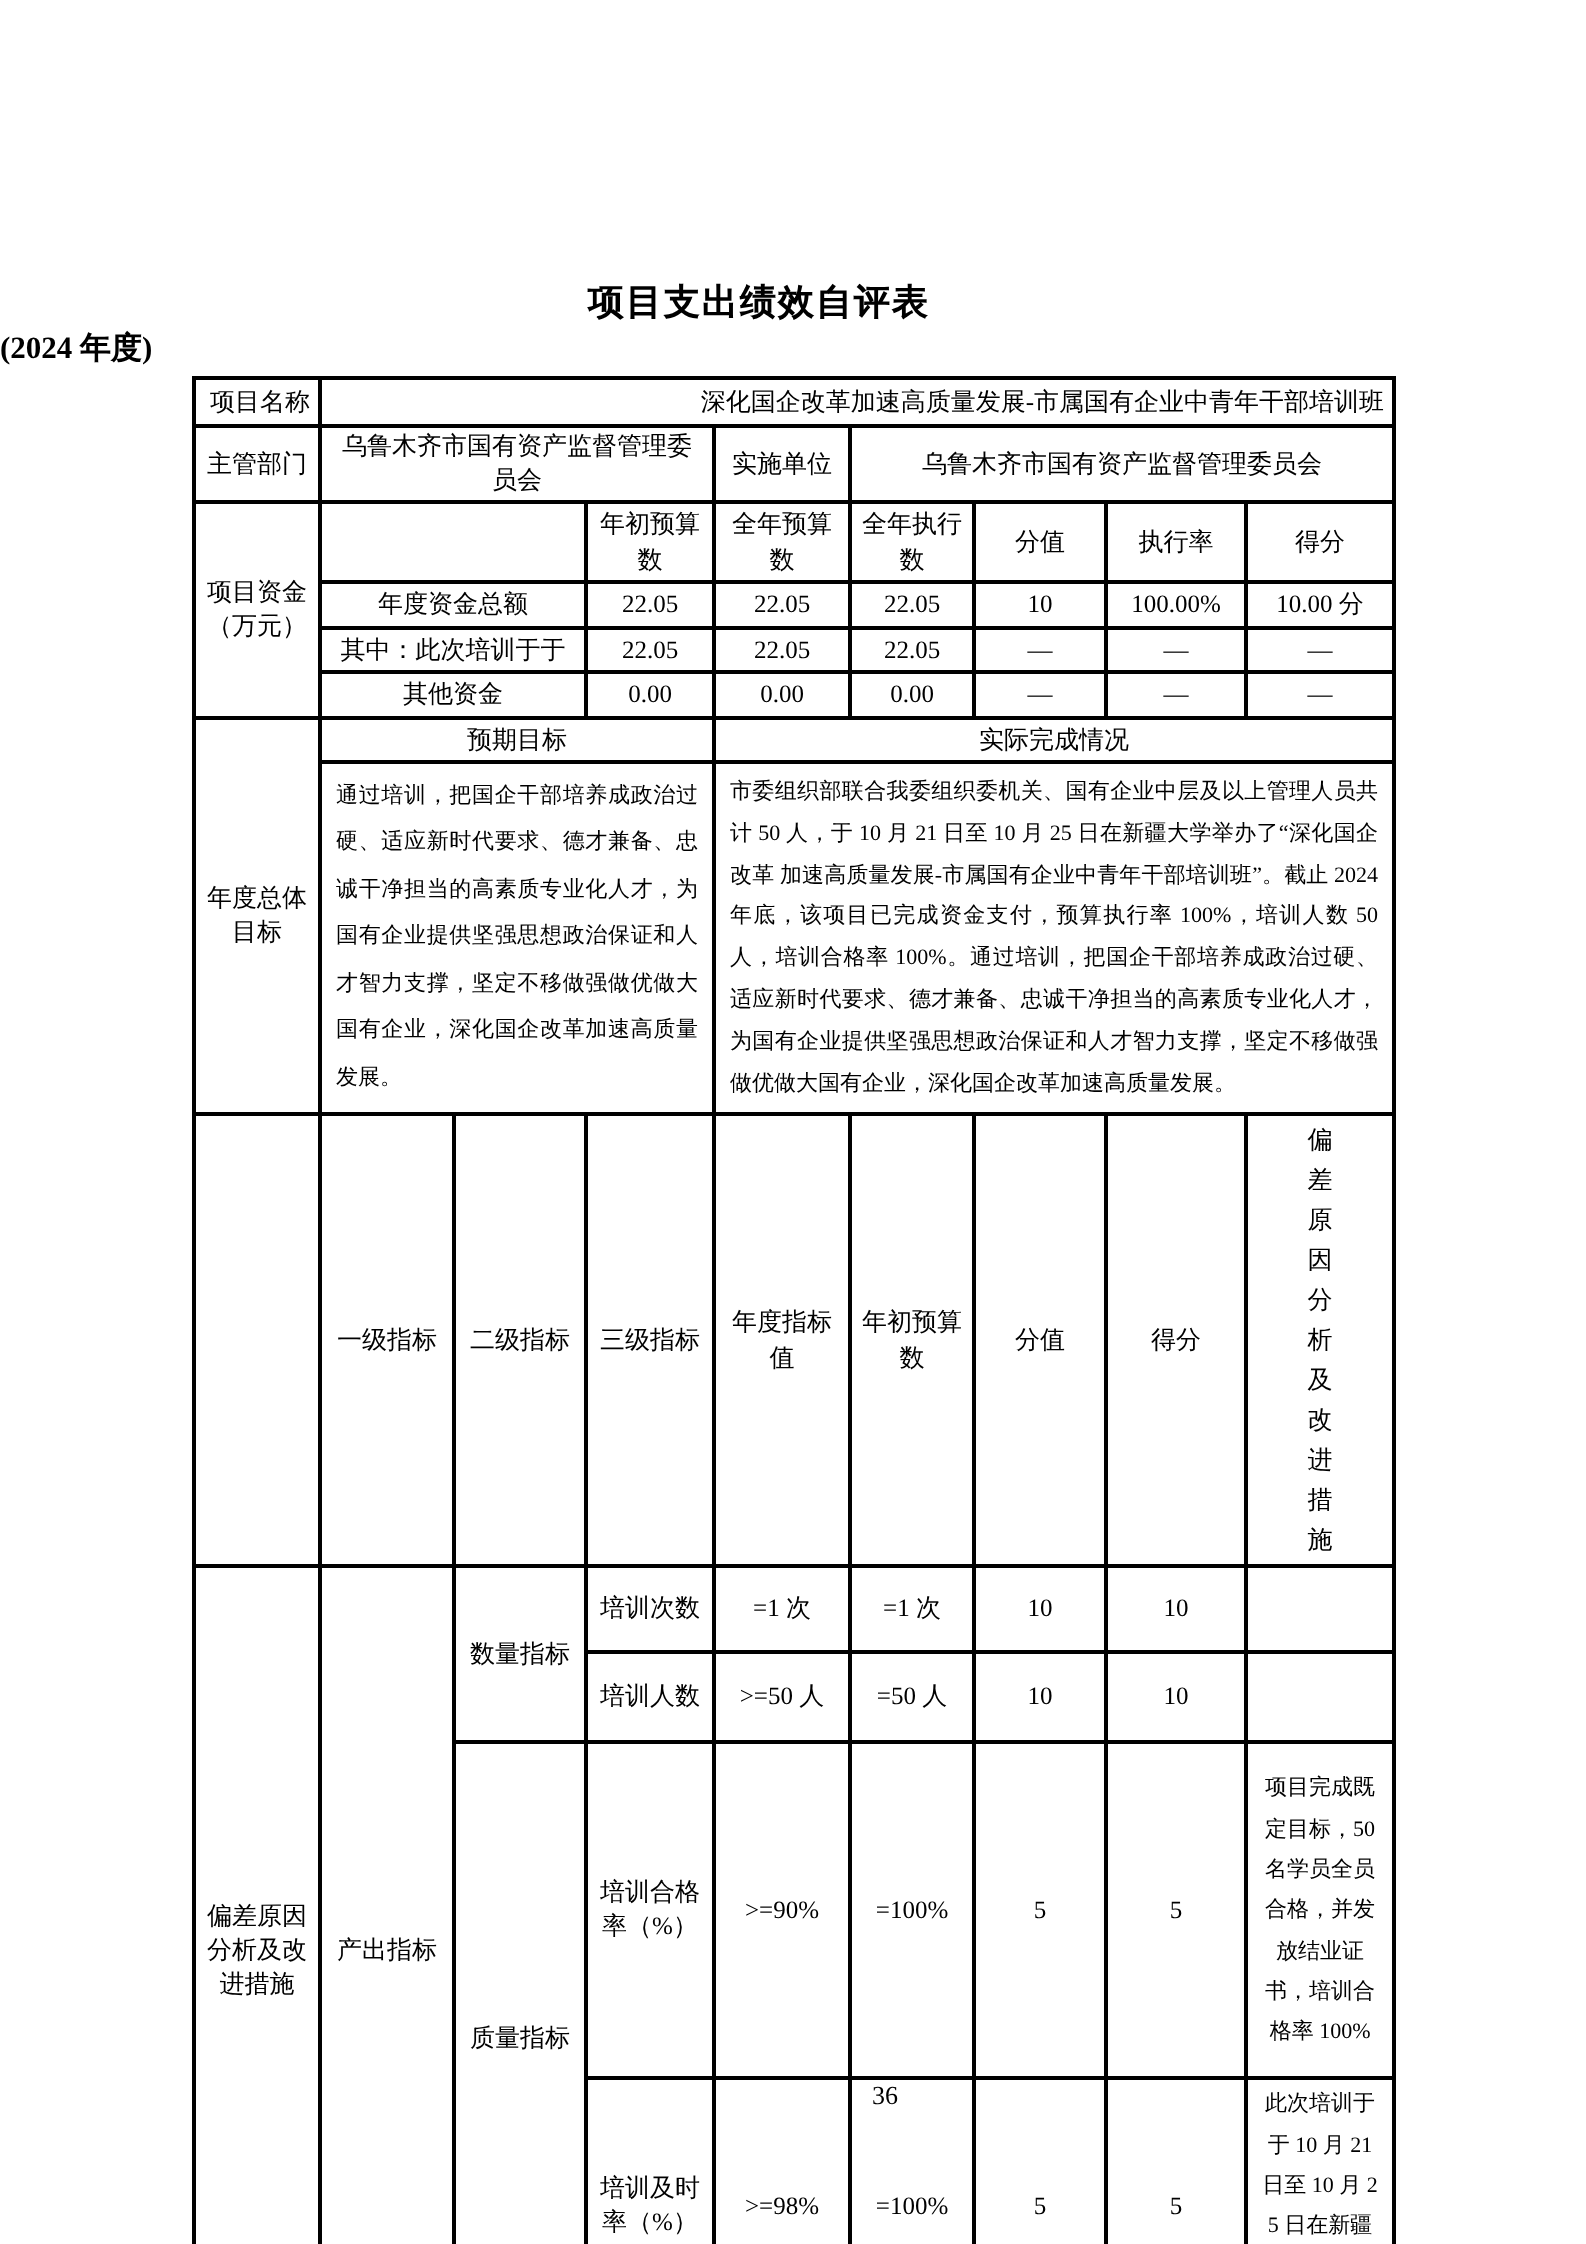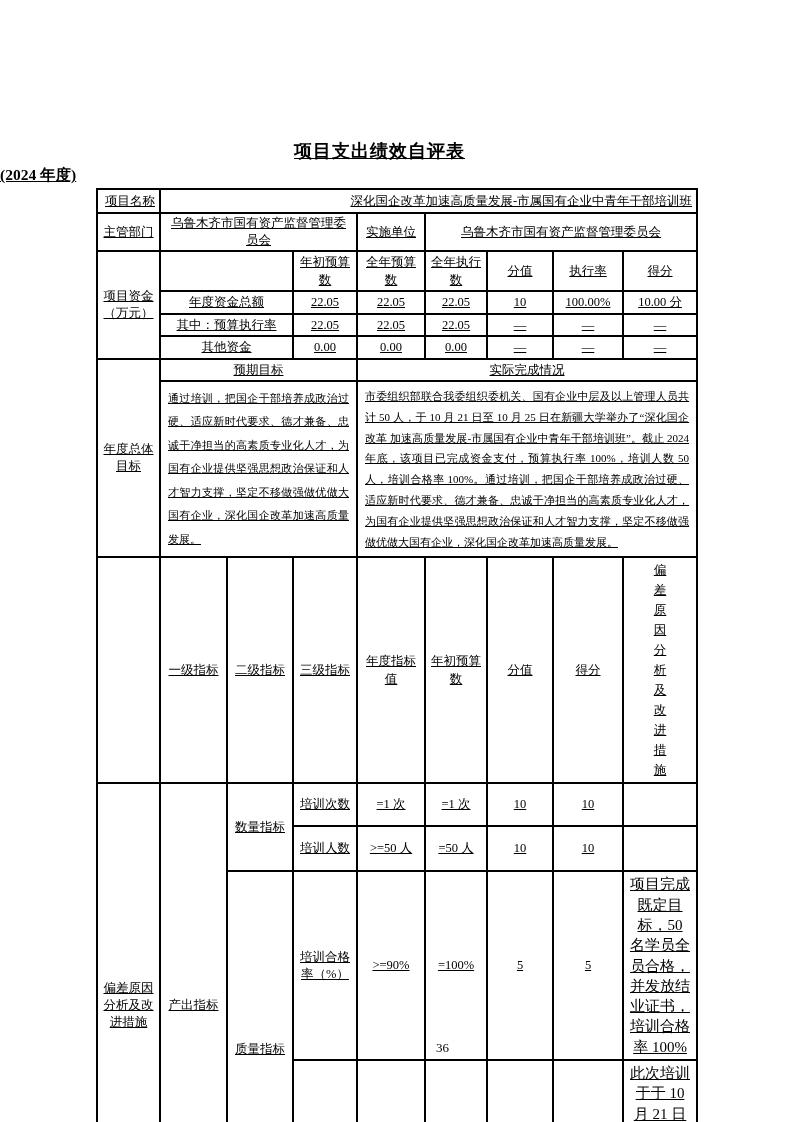--- a/index.html
+++ b/index.html
@@ -3,21 +3,21 @@
 <meta charset="utf-8">
 <style>
   * { margin: 0; padding: 0; box-sizing: border-box; }
   html, body { background: #ffffff; }
   body {
     width: 793px; height: 1122px;
     font-family: "Liberation Serif", "DejaVu Serif", serif;
     color: #000;
     position: relative;
   }
-  .page { width: 759px; height: 1122px; position: relative; overflow: hidden; text-decoration: underline; }
+  .page { width: 759px; height: 1122px; position: relative; overflow: hidden; }
 
   .doc-title {
     padding-top: 138px;
     text-align: center;
     font-size: 18px;
     line-height: 26px;
     font-weight: 600;
     letter-spacing: 1px;
   }
   .doc-subtitle {
@@ -63,21 +63,21 @@
   td.para {
     text-align: justify;
     font-size: 11px;
     vertical-align: middle;
     padding: 4px 7px;
   }
   td.para-left  { line-height: 23.5px; }
   td.para-right { line-height: 20.8px; }
 
   td.remark {
-    font-size: 15px;
+    font-size: 11px;
     line-height: 20.3px;
     padding: 2px 5px;
     text-align: center;
   }
   td.hdr-dev { padding: 2px 24px; line-height: 20px; }
   td.hdr2 { line-height: 18px; }
 
   .page-number {
     position: absolute;
     top: 1040px; left: 0;
@@ -136,21 +136,21 @@
         <td colspan="2">年度资金总额</td>
         <td>22.05</td>
         <td>22.05</td>
         <td>22.05</td>
         <td>10</td>
         <td>100.00%</td>
         <td>10.00 分</td>
       </tr>
 
       <tr class="r4">
-        <td colspan="2">其中：预算执行率</td>
+        <td colspan="2">其中：此次培训于于</td>
         <td>22.05</td>
         <td>22.05</td>
         <td>22.05</td>
         <td>—</td>
         <td>—</td>
         <td>—</td>
       </tr>
 
       <tr class="r5">
         <td colspan="2">其他资金</td>

